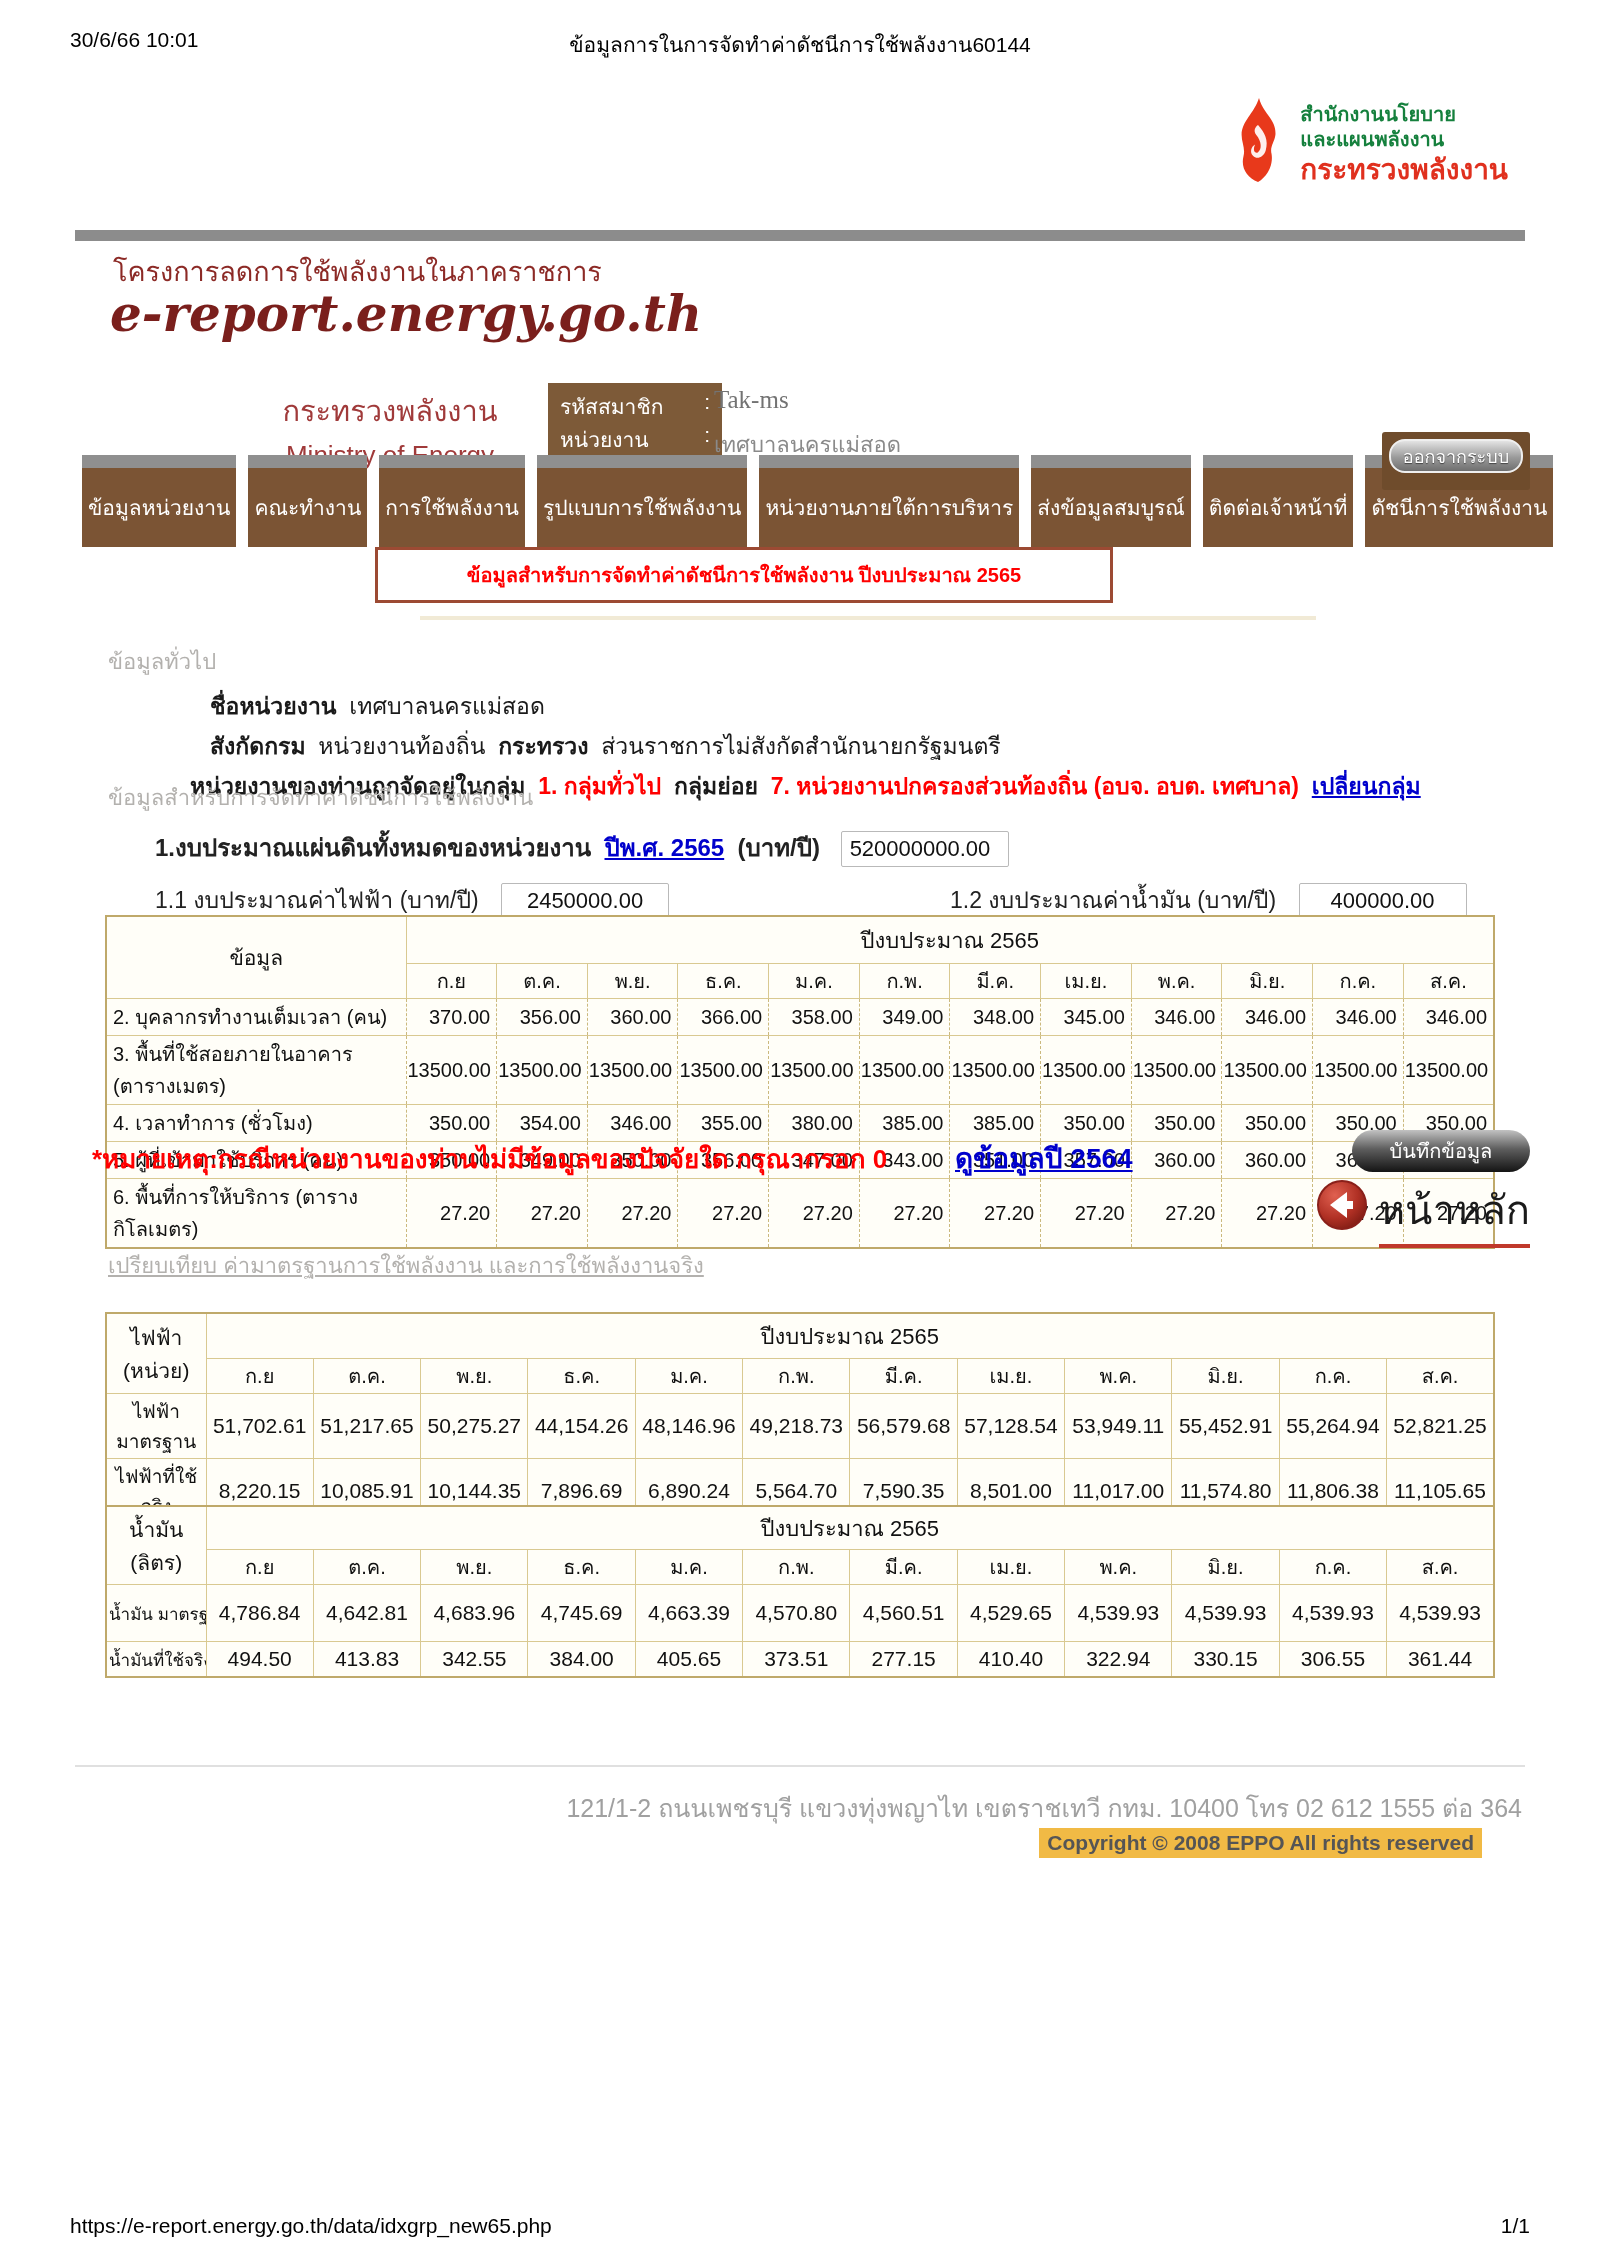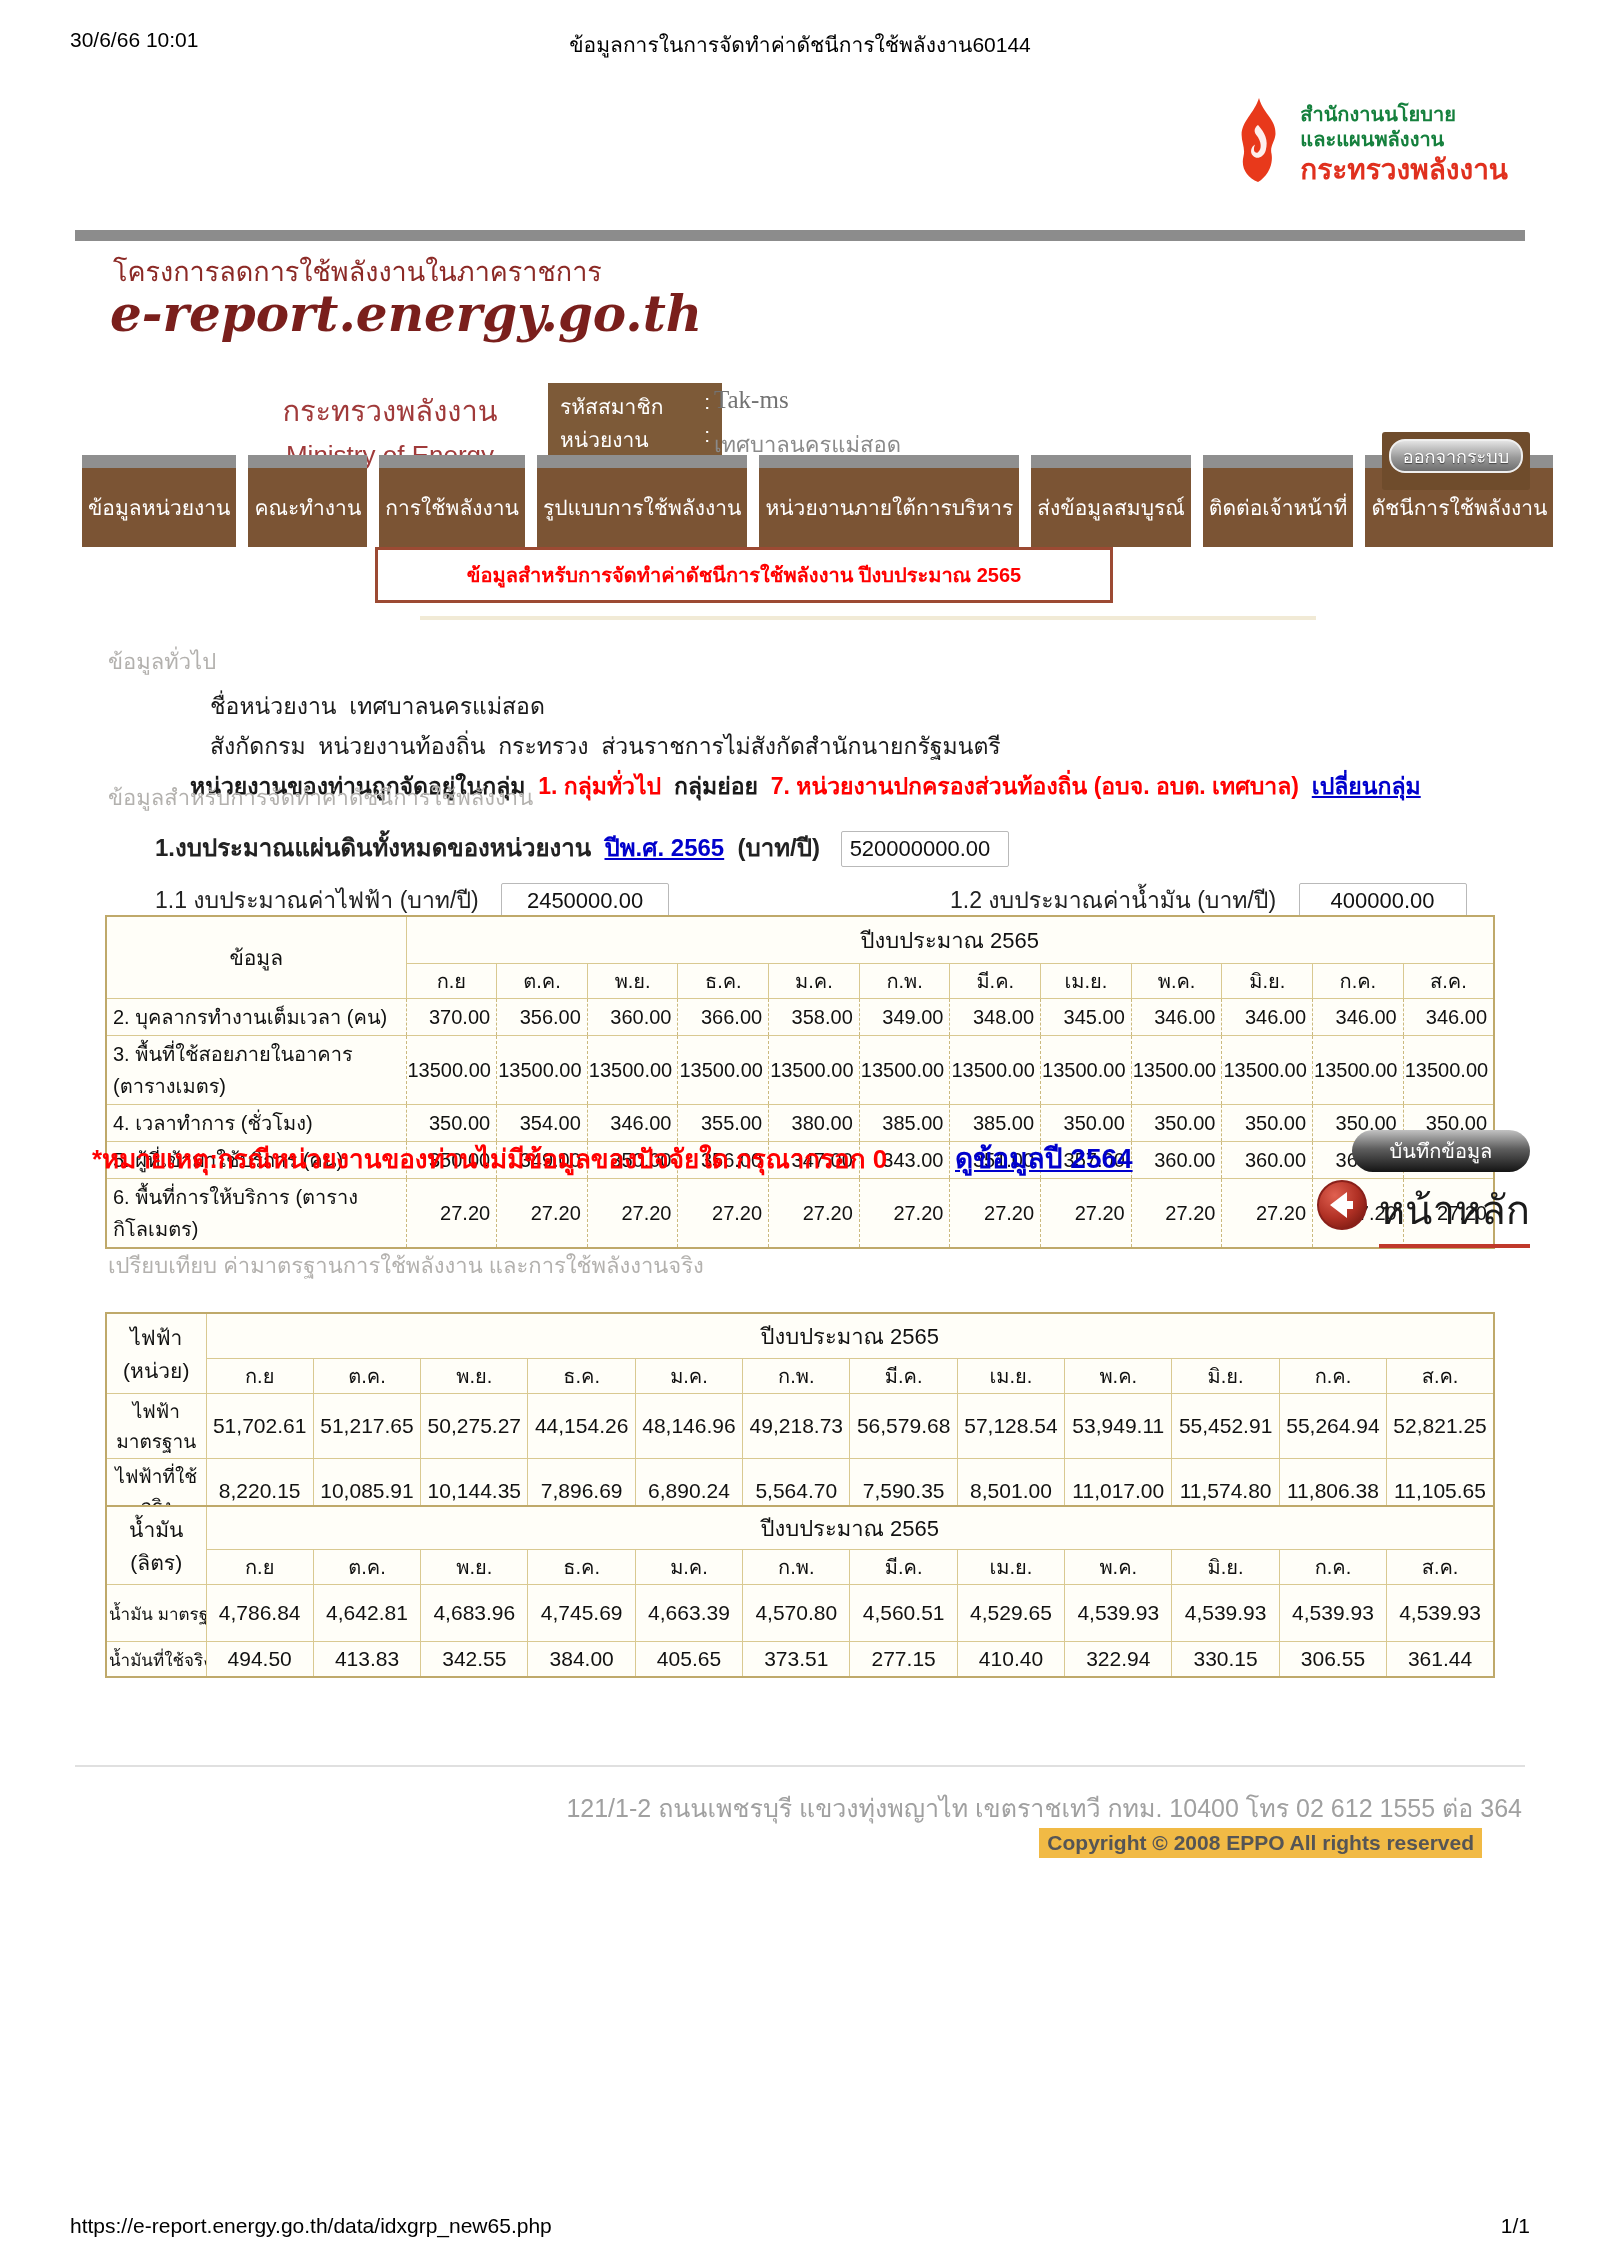--- a/index.html
+++ b/index.html
@@ -50,27 +50,27 @@
   .tab-sep-body{flex:1;background:#40301e;}
 
   .title-box{position:absolute;left:375px;top:547px;width:732px;height:50px;border:3px solid #9c4a33;
              display:flex;align-items:center;justify-content:center;background:#fff;}
   .title-box span{color:#ff0000;font-weight:bold;font-size:20px;}
   .title-underline{position:absolute;left:420px;top:616px;width:896px;height:4px;background:#f1ead6;}
 
   .sec-label{position:absolute;color:#b3b1ae;font-size:22px;}
   .lbl-general{left:108px;top:644px;}
   .lbl-index{left:108px;top:780px;}
-  .lbl-compare{left:108px;top:1248px;}
+  .lbl-compare{left:108px;top:1248px;text-decoration:underline;}
 
   .info{position:absolute;font-size:23px;color:#1a1a1a;}
   .info-1{left:210px;top:688px;}
   .info-2{left:210px;top:728px;}
   .info-3{left:190px;top:768px;font-weight:bold;}
-  .b{font-weight:normal;margin-top:28px;}
+  .b{font-weight:bold;margin-top:28px;}
   .red{color:#ff0000;}
   .link{color:#0000cc;text-decoration:underline;cursor:pointer;}
 
   .budget-1{position:absolute;left:155px;top:828px;font-size:24px;font-weight:bold;}
   .budget-2l{position:absolute;left:155px;top:882px;font-size:23px;}
   .budget-2r{position:absolute;left:950px;top:882px;font-size:23px;}
   .inp{border:1px solid #b9b9b9;border-radius:2px;font-size:22px;padding:4px 8px;
        font-family:"Liberation Sans","DejaVu Sans",sans-serif;color:#111;background:#fff;}
   .inp-total{width:150px;margin-left:14px;}
   .inp-mid{width:150px;text-align:center;margin-left:16px;}

